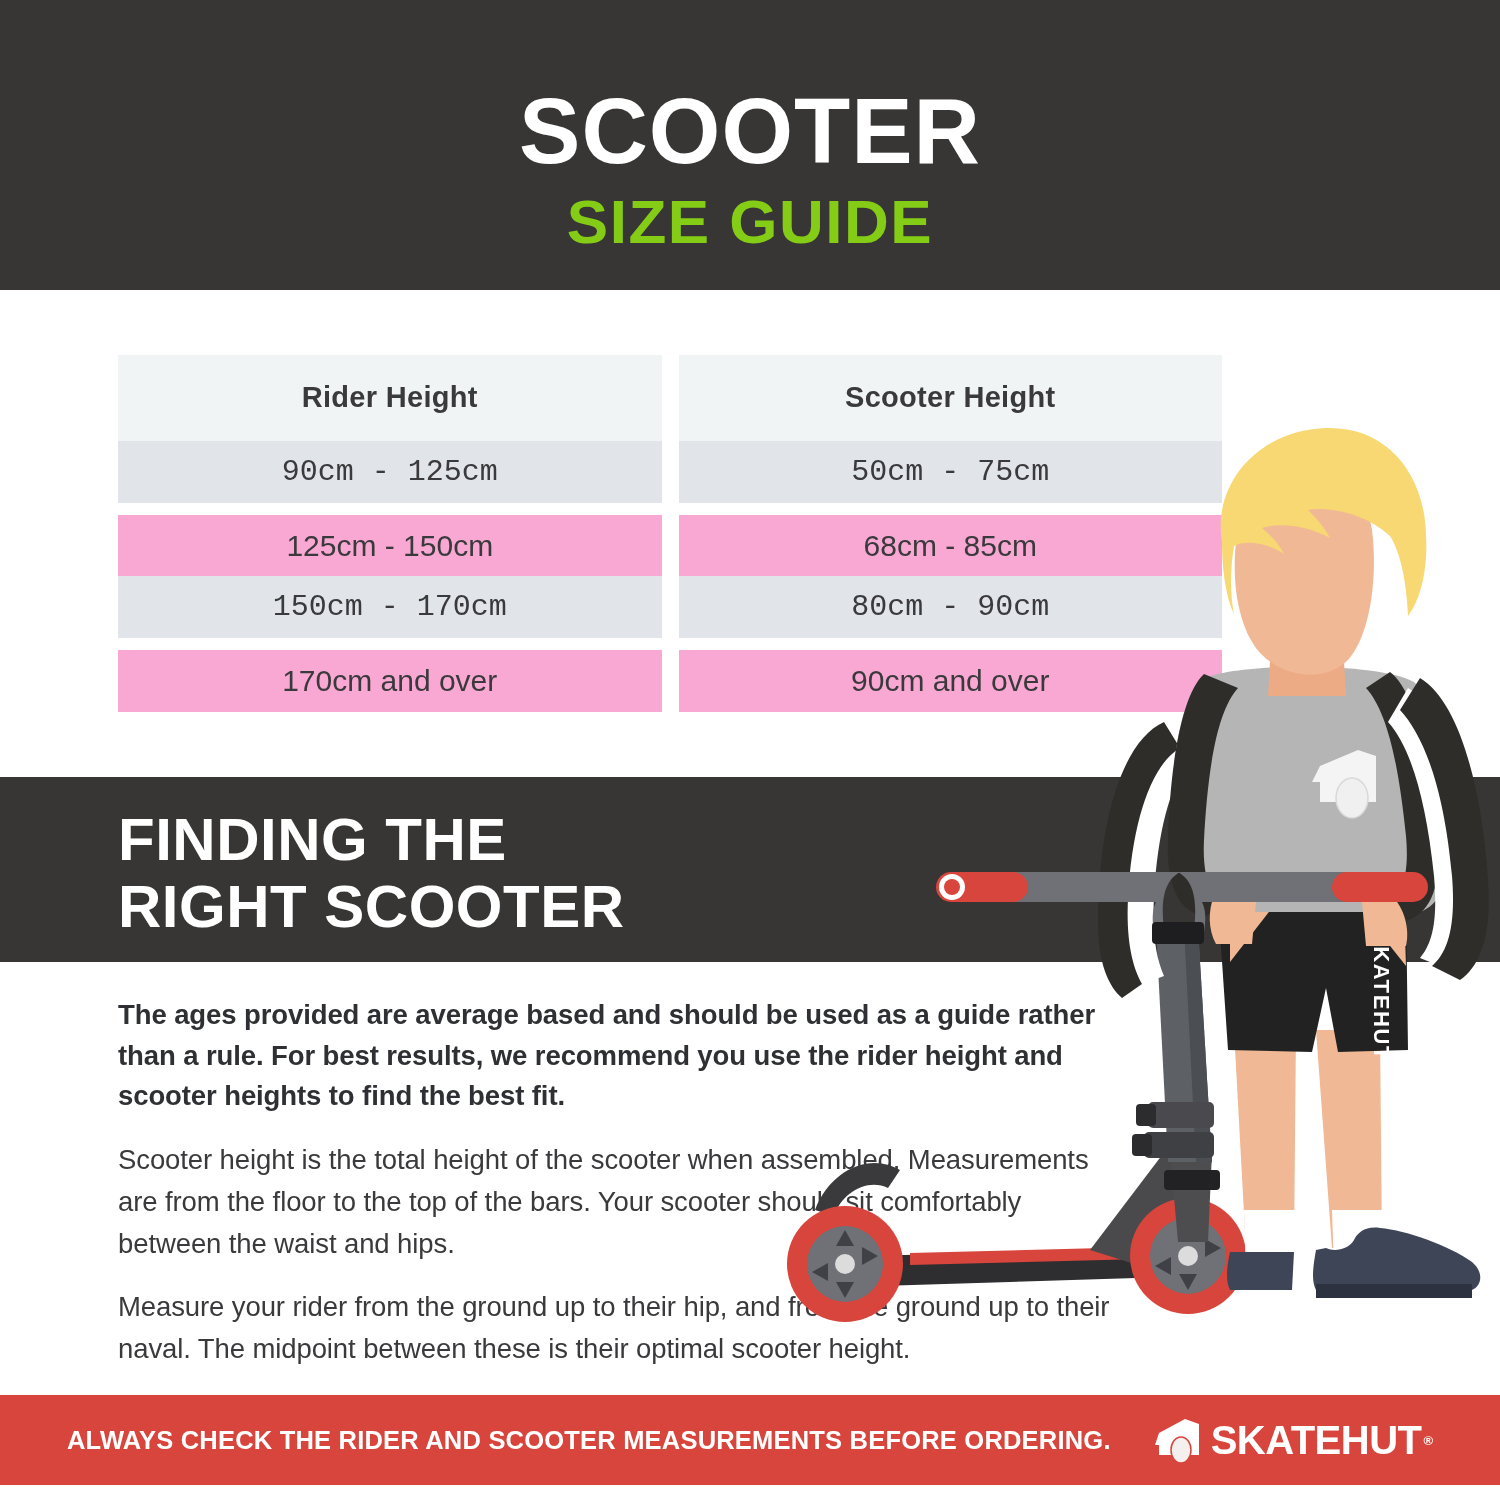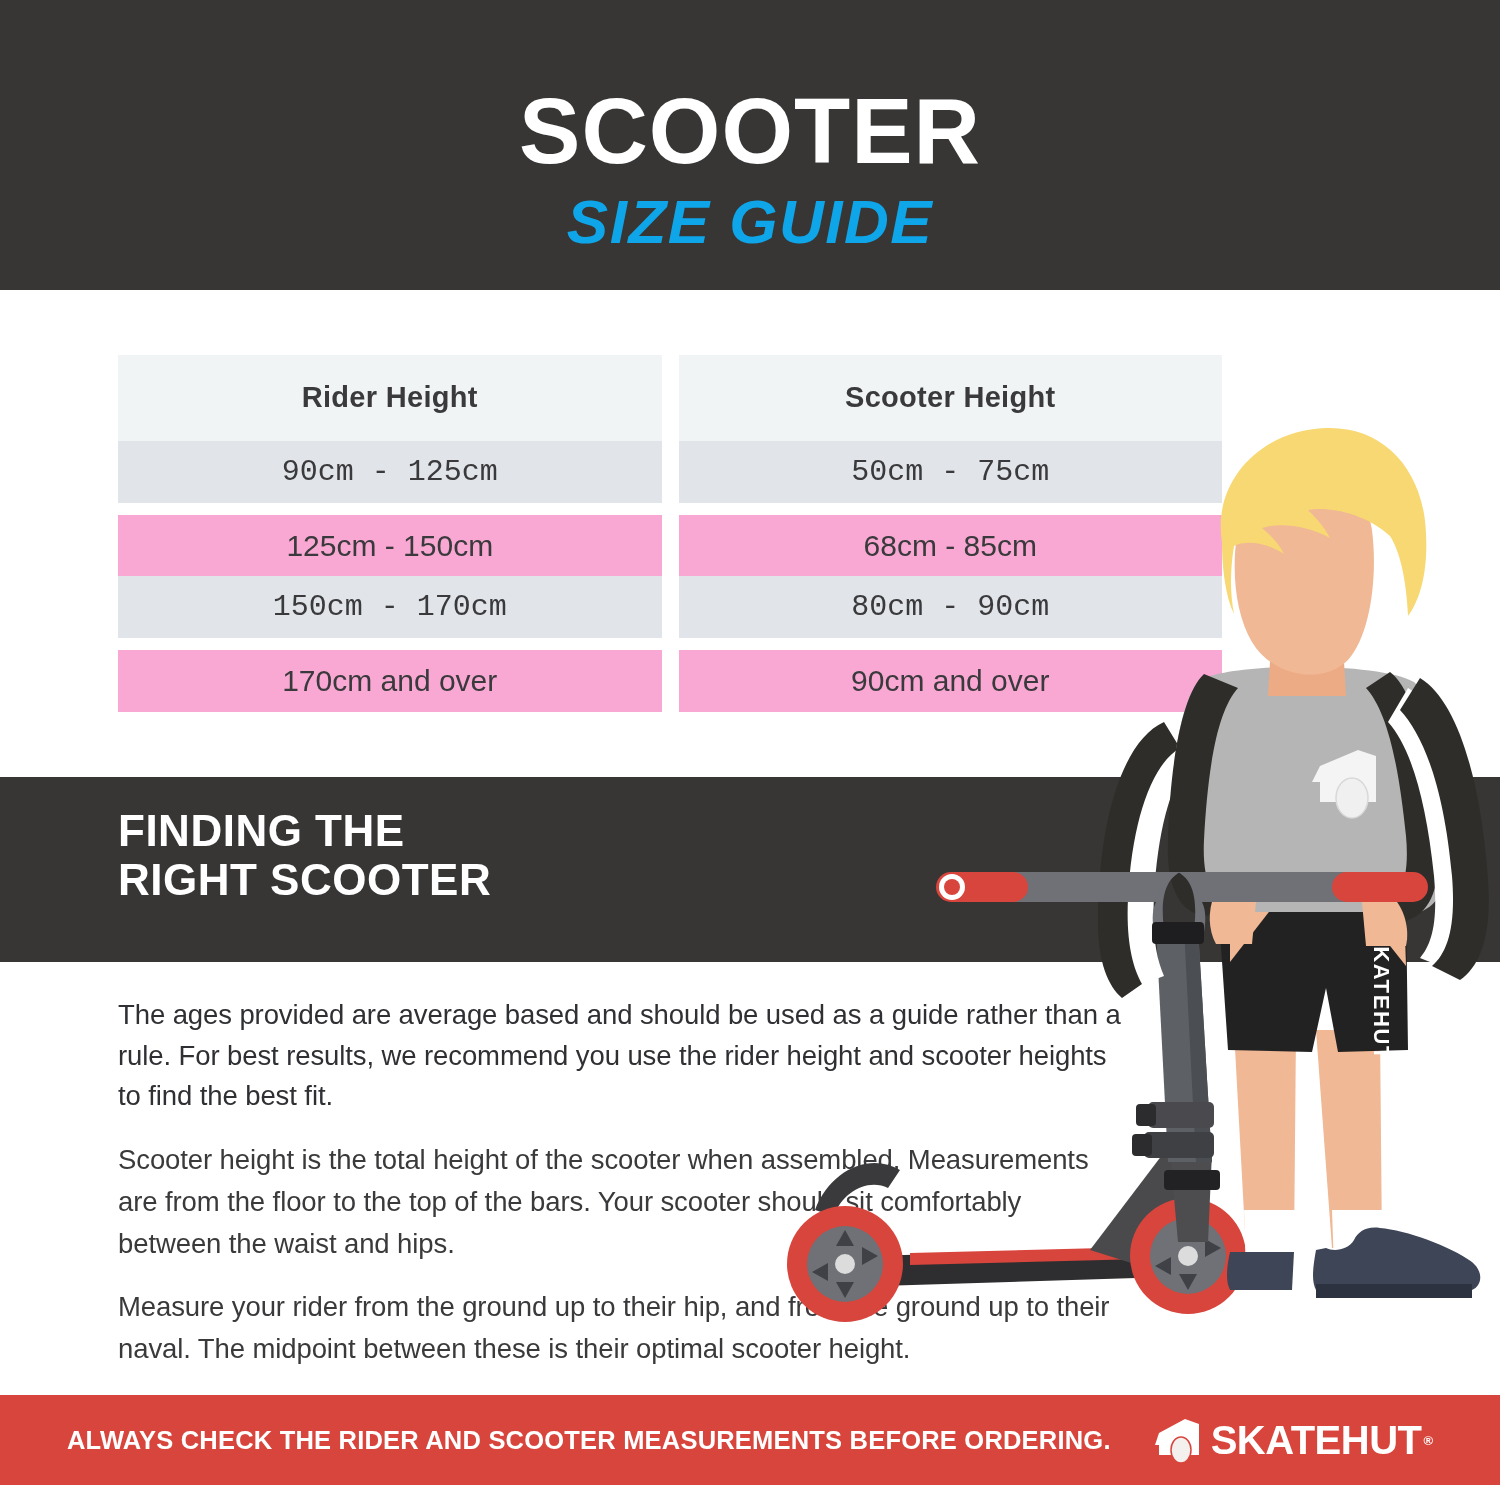--- a/index.html
+++ b/index.html
@@ -21,28 +21,27 @@
   #title-main {
     color:#ffffff;
     font-size:92px;
     font-weight:bold;
     letter-spacing:1px;
     line-height:1.0;
     text-align:center;
     margin-top:48px;
   }
   #title-sub {
-    color:#0ea5e9;
+    color:#84cc16;
     font-size:62px;
     font-weight:bold;
     letter-spacing:1.5px;
     line-height:1.0;
     margin-top:14px;
     text-align:center;
-    font-style:italic;
   }
 
   
   #size-table {
     position:absolute;
     left:118px; top:355px;
     width:1104px; height:357px;
     display:flex;
     gap:17px;
     z-index:5;
@@ -66,37 +65,37 @@
 
   
   #mid-band {
     position:absolute; left:0; top:777px; width:1500px; height:185px;
     background:#373634;
     z-index:1;
   }
   #mid-heading {
     position:absolute; left:118px; top:806px;
     color:#ffffff;
-    font-size:44px;
+    font-size:60px;
     font-weight:bold;
     line-height:1.12;
     letter-spacing:0.5px;
     z-index:6;
     white-space:pre-line;
   }
 
   
   #body-copy {
     position:absolute; left:118px; top:995px; width:1005px;
     z-index:6;
   }
   #para-lead {
     color:#2f3033;
     font-size:27.5px;
-    font-weight:normal;
+    font-weight:bold;
     line-height:1.48;
     letter-spacing:-0.1px;
   }
   .para-body {
     color:#3a3a3c;
     font-size:27.5px;
     font-weight:400;
     line-height:1.52;
     letter-spacing:-0.1px;
     margin-top:22px;

